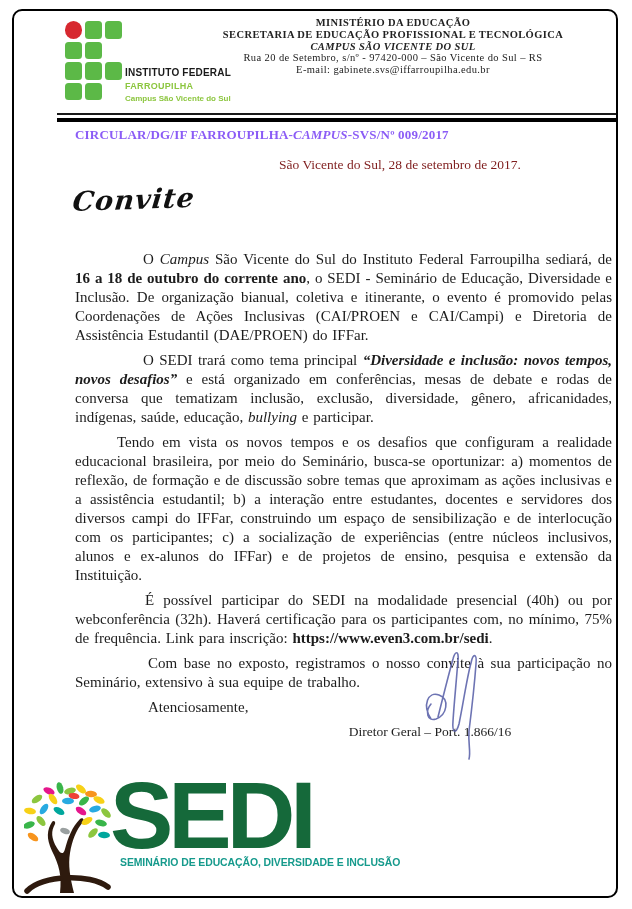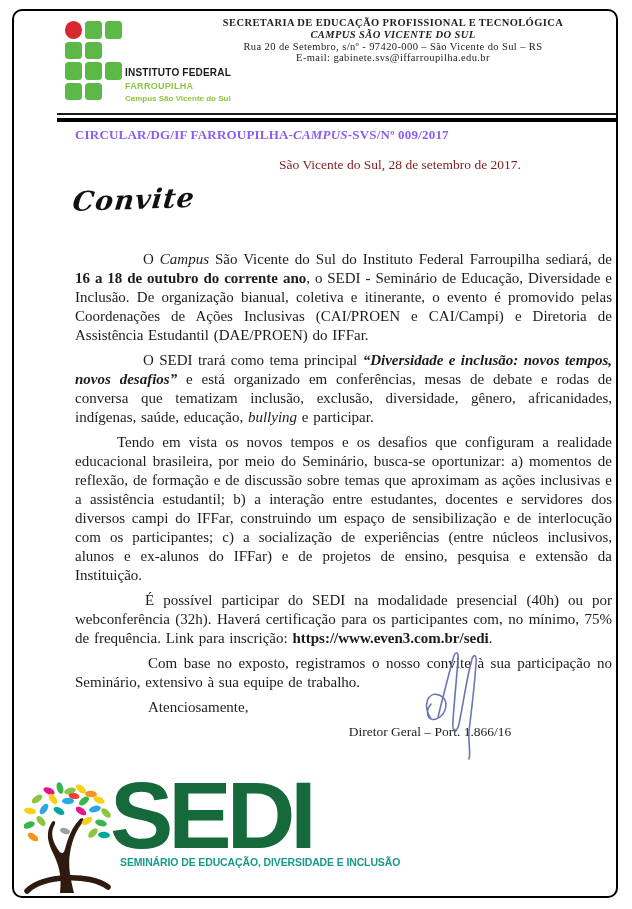--- a/index.html
+++ b/index.html
@@ -94,20 +94,21 @@
     <span class="cell" style="grid-area:4/1"></span>
     <span class="cell" style="grid-area:4/2"></span>
   </div>
   <div class="if-text">
     <div class="l1">INSTITUTO FEDERAL</div>
     <div class="l2">FARROUPILHA</div>
     <div class="l3">Campus São Vicente do Sul</div>
   </div>
 
   <div class="gov-header">
+    <div class="b">MINISTÉRIO DA EDUCAÇÃO</div>
     <div class="b">SECRETARIA DE EDUCAÇÃO PROFISSIONAL E TECNOLÓGICA</div>
     <div class="bi">CAMPUS SÃO VICENTE DO SUL</div>
     <div>Rua 20 de Setembro, s/nº - 97420-000 – São Vicente do Sul – RS</div>
     <div>E-mail: gabinete.svs@iffarroupilha.edu.br</div>
   </div>
 
   <div class="rule"></div>
 
   <div class="reference"><span>CIRCULAR/DG/IF FARROUPILHA-</span><span class="s-i">CAMPUS</span><span>-SVS/Nº 009/2017</span></div>
   <div class="dateline">São Vicente do Sul, 28 de setembro de 2017.</div>

